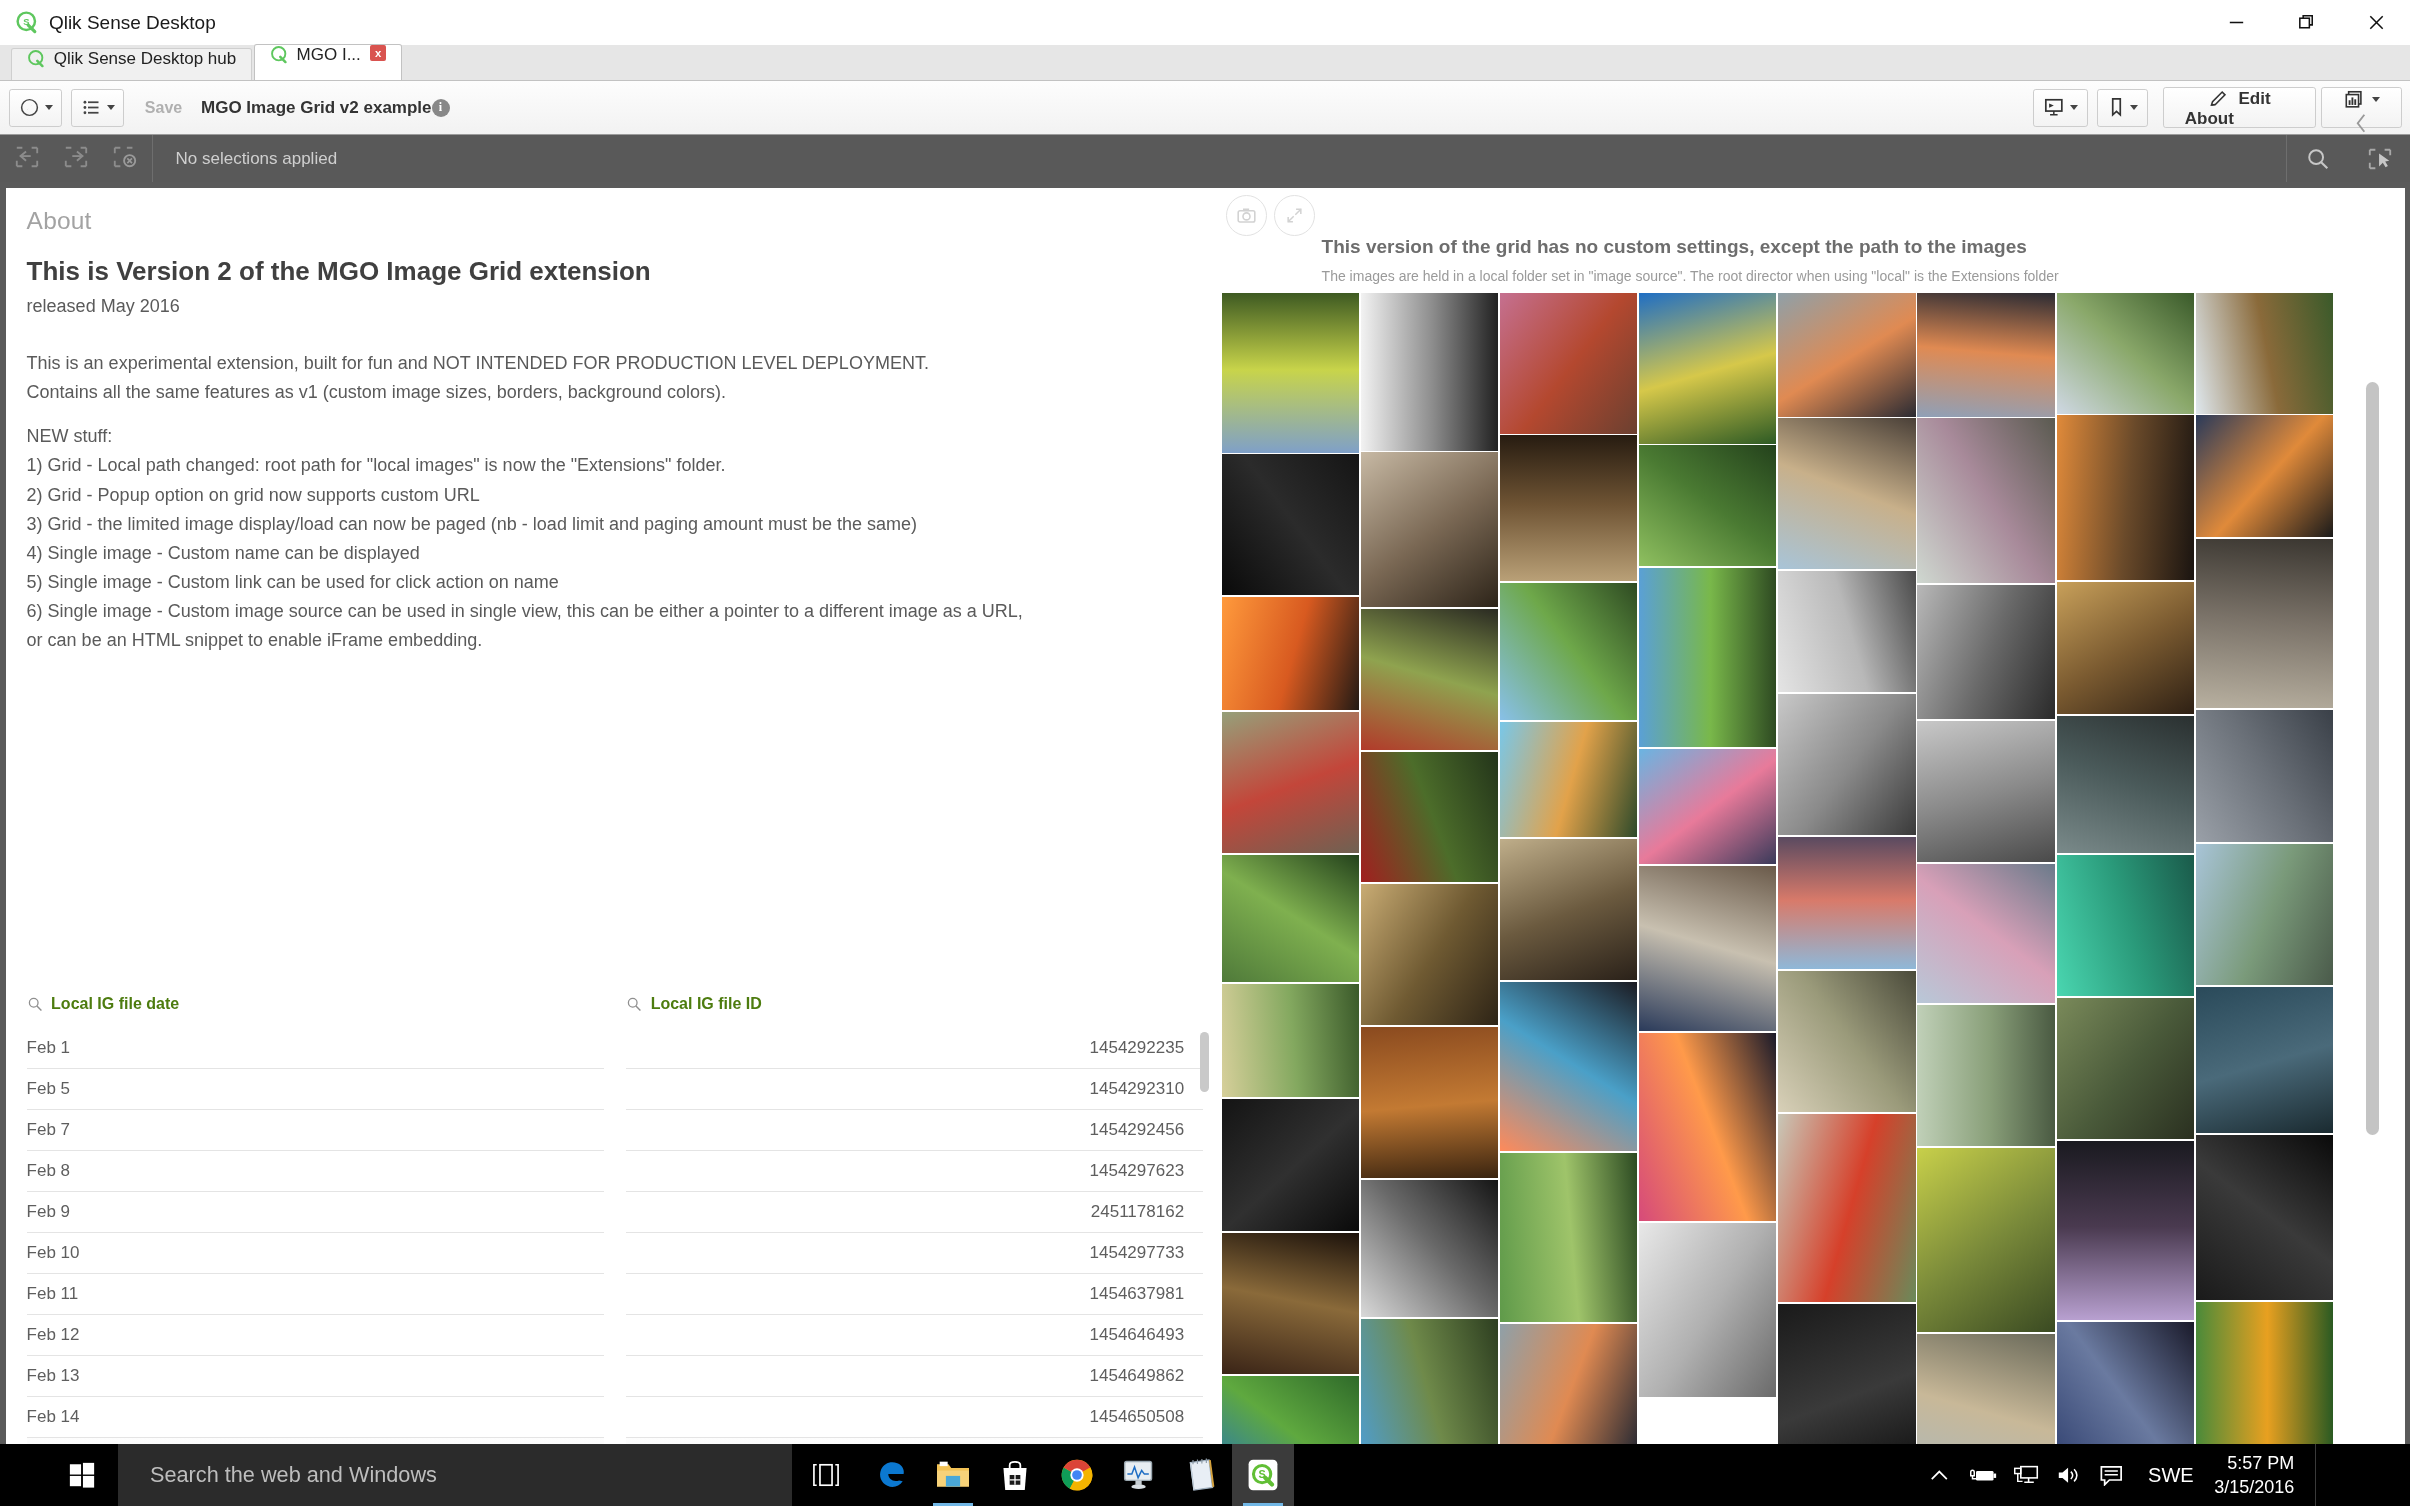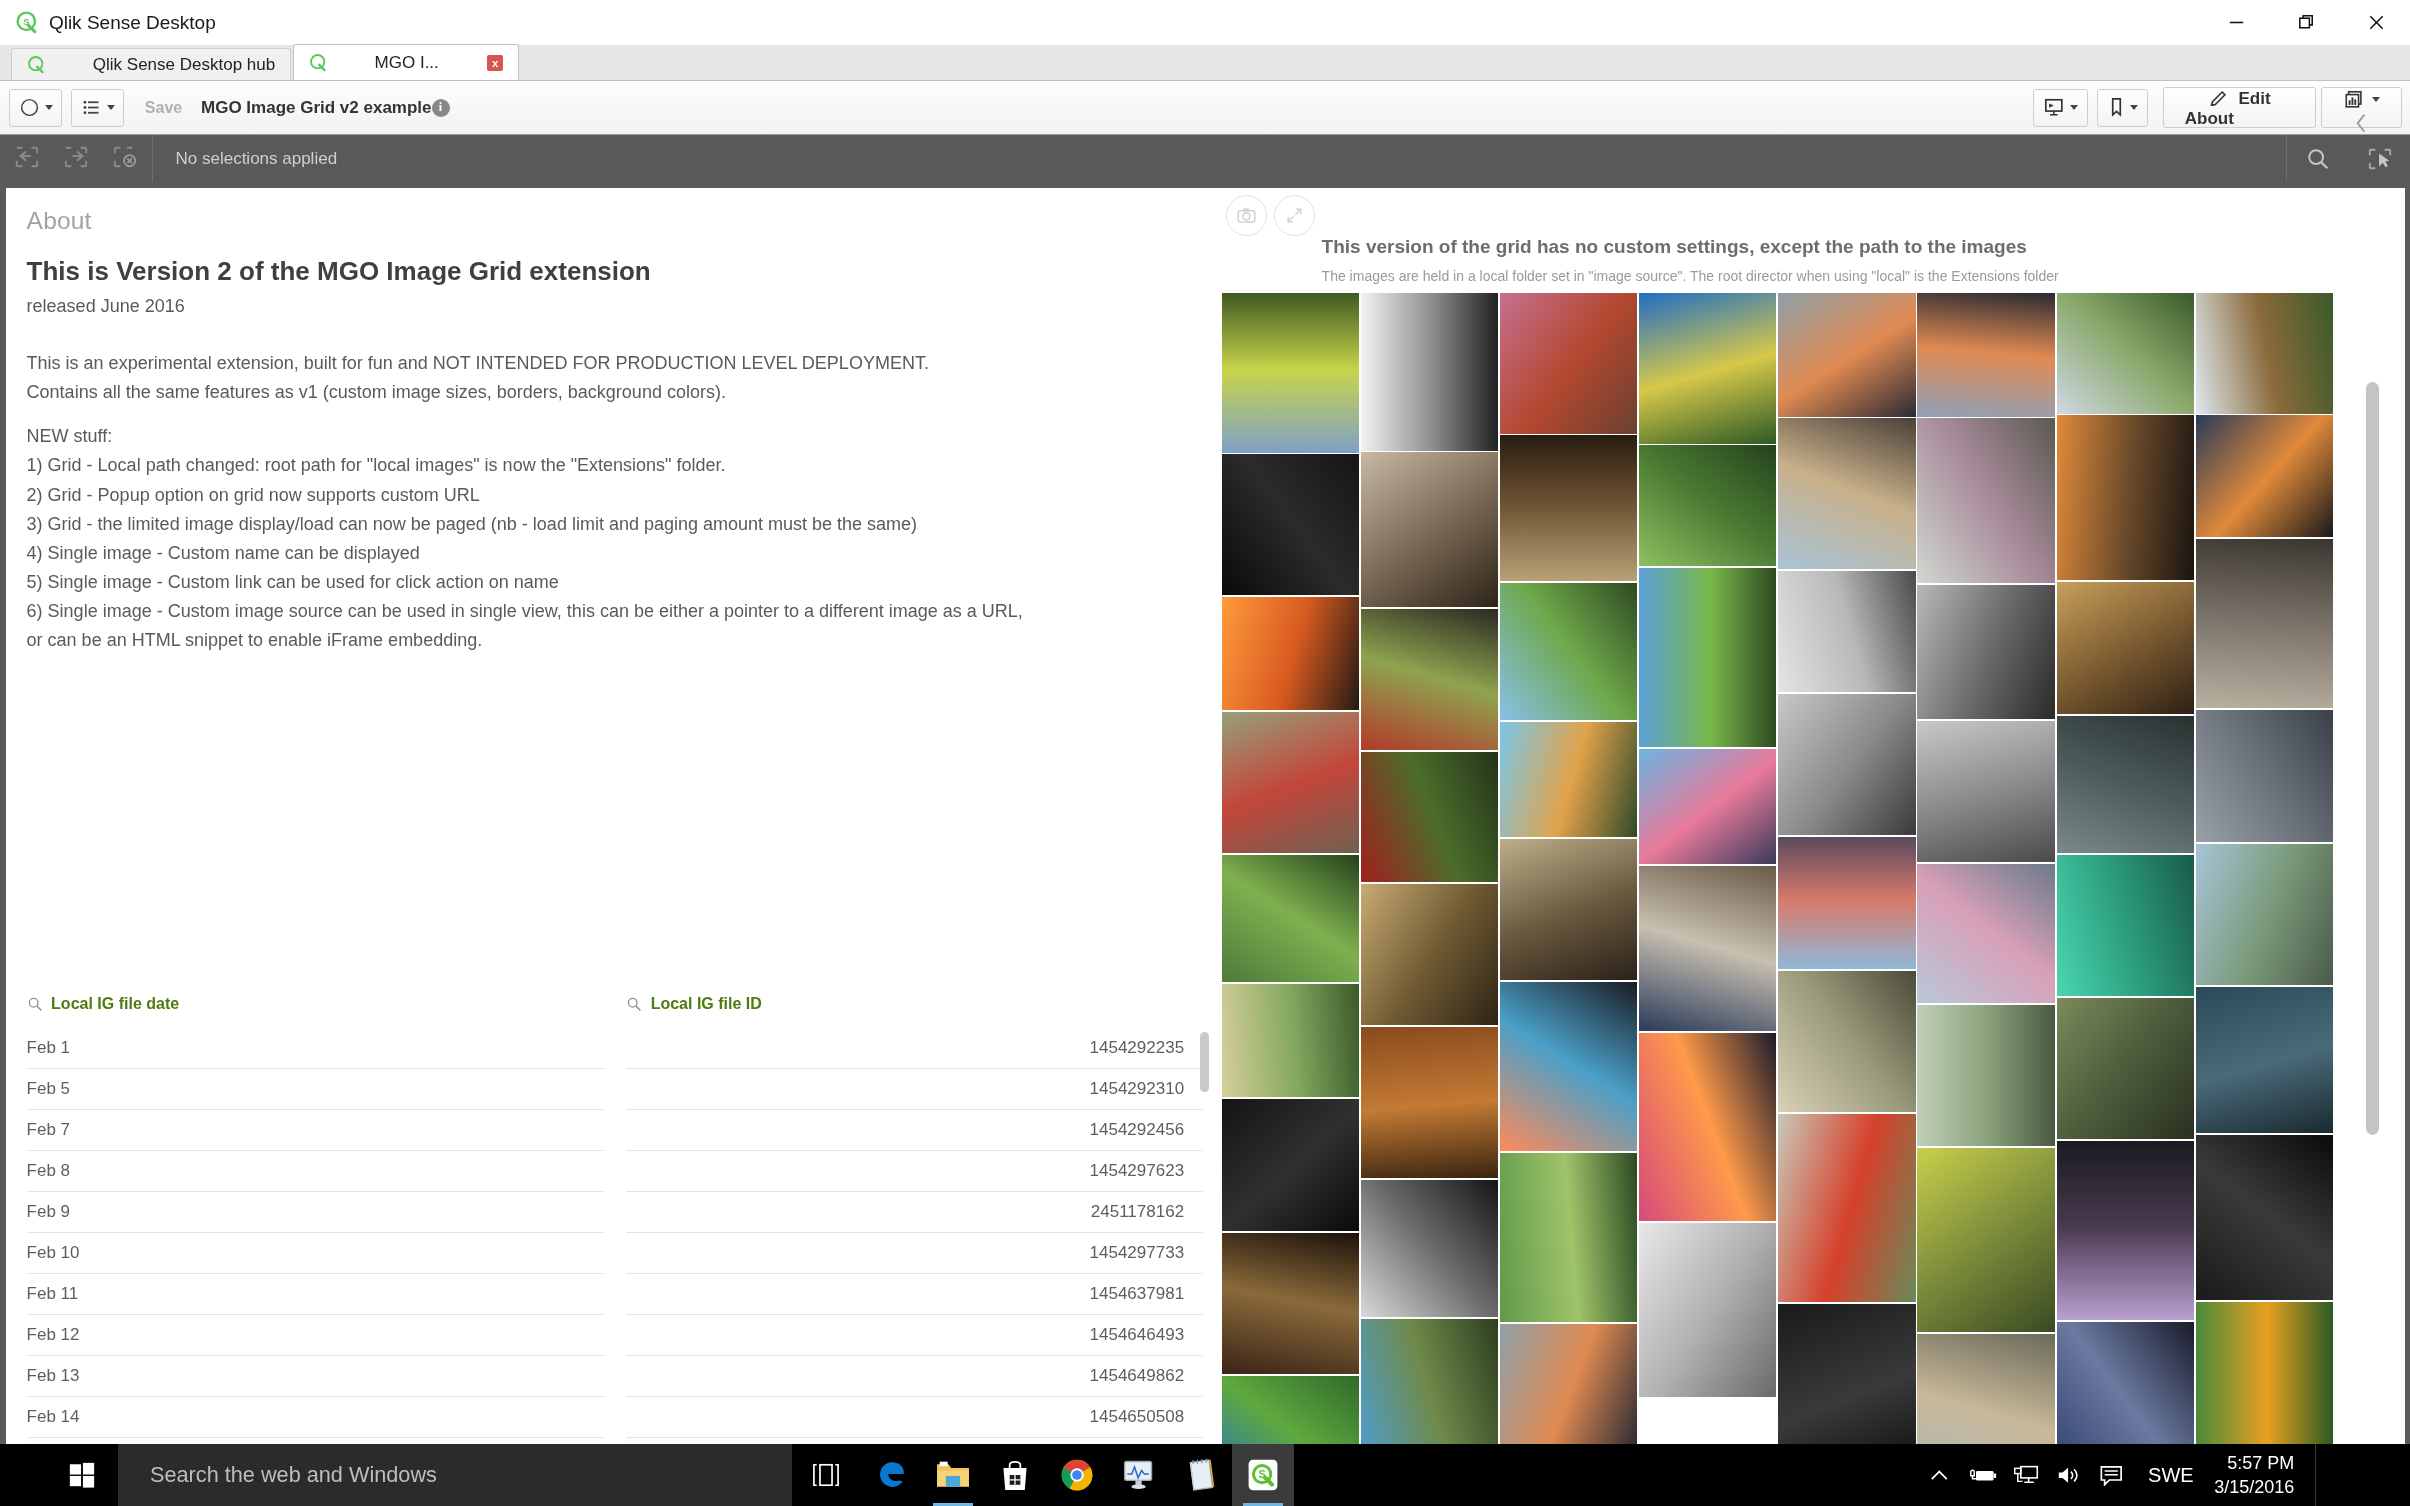--- a/index.html
+++ b/index.html
@@ -42,27 +42,26 @@
 
   
   .tabstrip {
     height: 36px; flex: 0 0 36px;
     background: #e6e6e6;
     border-bottom: 0.9px solid #c2c2c2;
     display: flex; align-items: flex-end;
     padding-left: 11.3px;
   }
   .tab {
-    height: 32px; display: flex; align-items: center;
+    height: 32px; display: flex; 
     padding: 0 15px; font-size: 17px; color: #222;
     background: #f0f0f0; border: 0.9px solid #cfcfcf;
     border-bottom: none; margin-right: 1.9px;
     border-radius: 2.8px 2.8px 0 0;
     position: relative;
-    gap: 39px;
   }
   .tab.active { background: #ffffff; border-color: #c2c2c2; height: 36px; }
   .tab .tab-ico { width: 19px; height: 19px; margin-right: 7.5px; display:inline-flex; }
   .tab .tab-close {
     width: 16px; height: 16px; margin-left: 9.4px;
     background: #d9534f; color: #fff; font-size: 11.3px; line-height: 16px;
     text-align: center; border-radius: 1.9px; font-weight: bold;
   }
 
   
@@ -433,21 +432,21 @@
   </div>
 
   <div class="sheet-wrap">
     <div class="sheet">
 
       <div class="left-col">
 
         <div class="about-obj">
           <div class="about-label">About</div>
           <div class="about-h1">This is Version 2 of the MGO Image Grid extension</div>
-          <div class="about-sub">released June 2016</div>
+          <div class="about-sub">released May 2016</div>
           <div class="about-p">
             <div>This is an experimental extension, built for fun and NOT INTENDED FOR PRODUCTION LEVEL DEPLOYMENT.</div>
             <div>Contains all the same features as v1 (custom image sizes, borders, background colors).</div>
             <span class="blank"></span>
             <div>NEW stuff:</div>
             <div>1) Grid - Local path changed: root path for "local images" is now the "Extensions" folder.</div>
             <div>2) Grid - Popup option on grid now supports custom URL</div>
             <div>3) Grid - the limited image display/load can now be paged (nb - load limit and paging amount must be the same)</div>
             <div>4) Single image - Custom name can be displayed</div>
             <div>5) Single image - Custom link can be used for click action on name</div>

